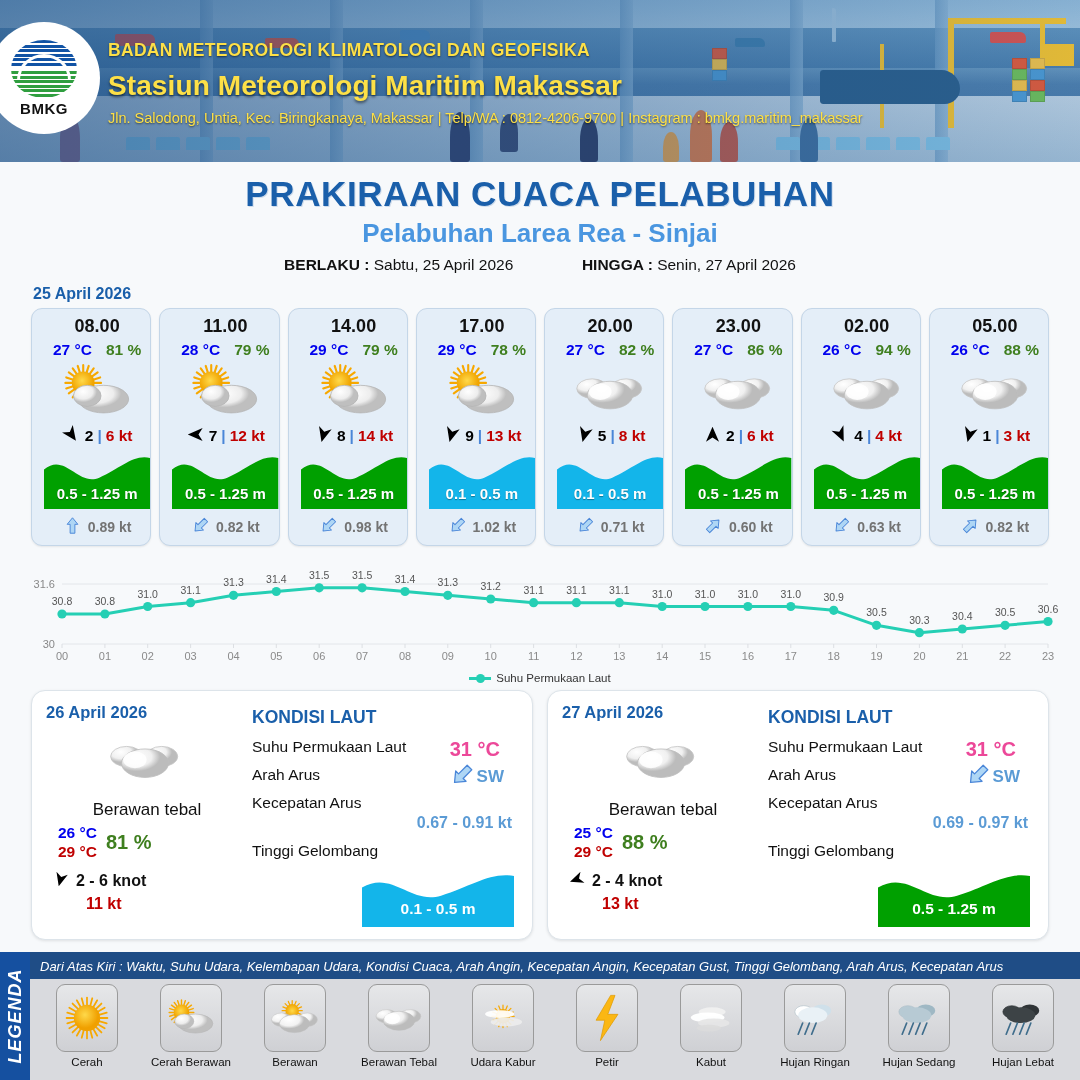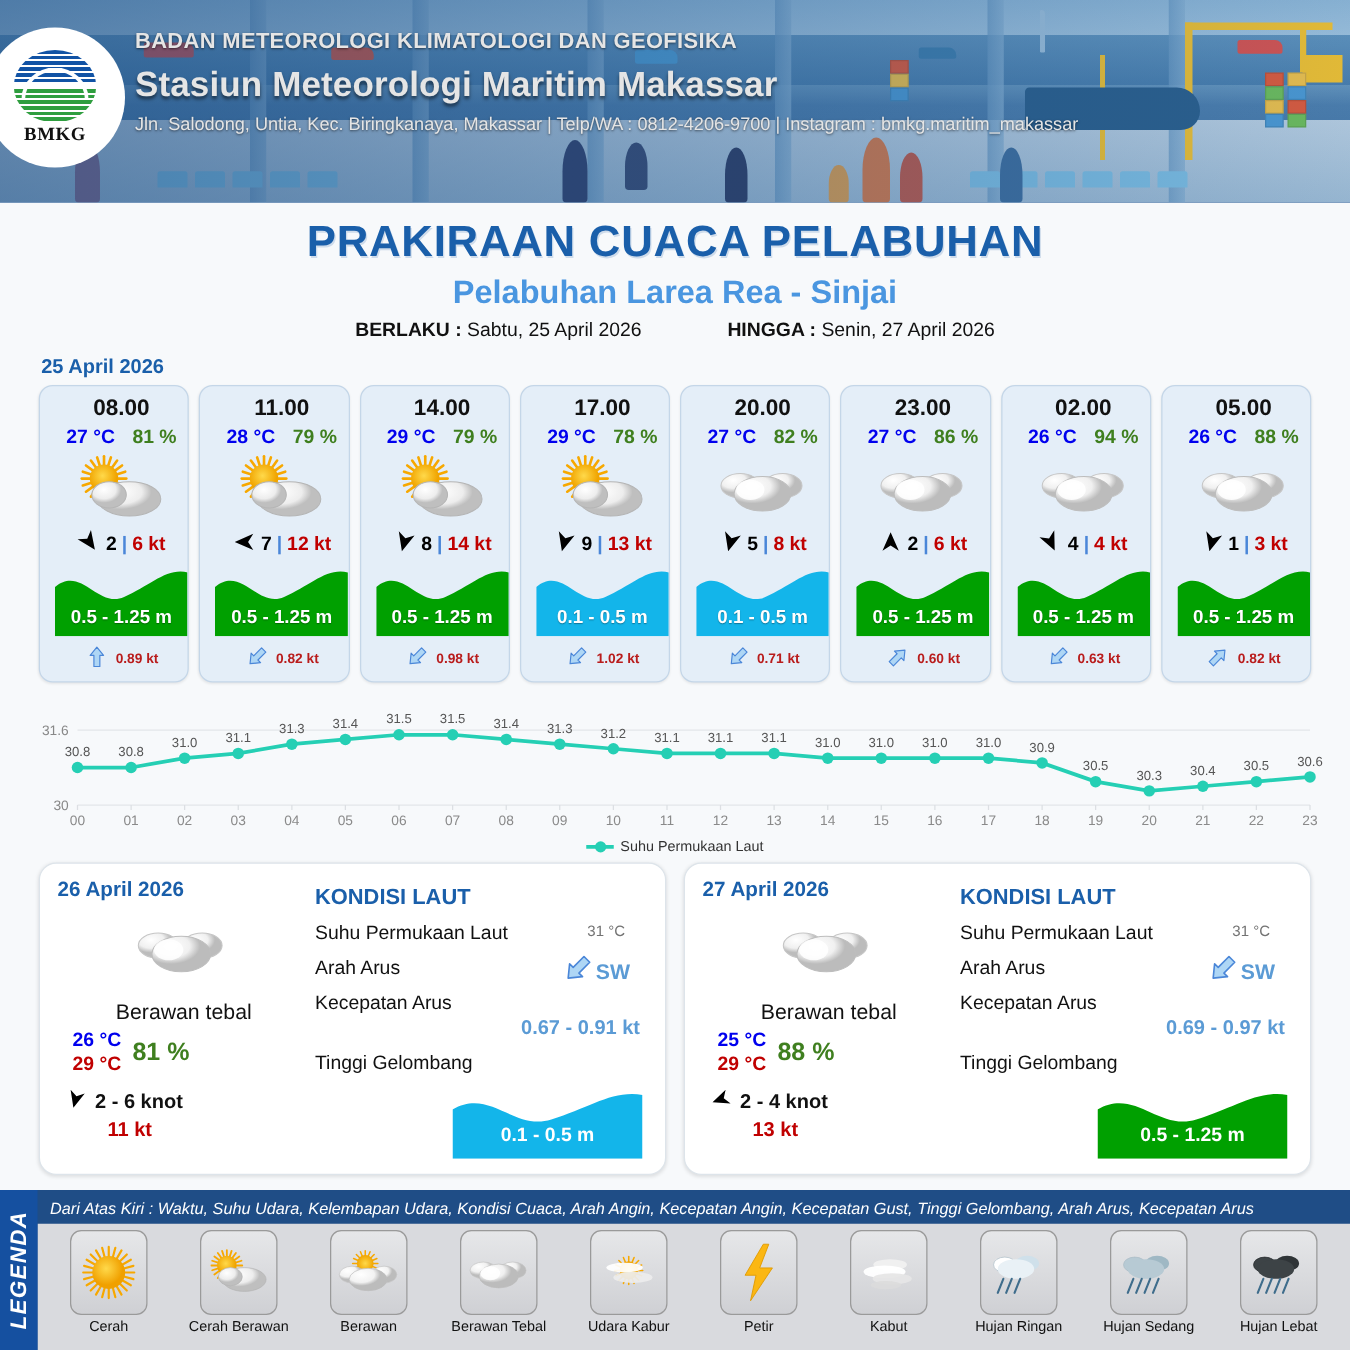--- a/index.html
+++ b/index.html
@@ -36,23 +36,23 @@
   }
   .logo-globe { width:66px; height:58px; position:relative; overflow:hidden;
     border-radius:50%; background:#fff; }
   .logo-top { position:absolute; left:0; right:0; top:0; height:27px;
     background:repeating-linear-gradient(180deg,#1153a5 0 3px,#ffffff 3px 4.6px); }
   .logo-mid { position:absolute; left:0; right:0; top:26px; height:6px; background:#fff; }
   .logo-bot { position:absolute; left:0; right:0; bottom:0; height:27px;
     background:repeating-linear-gradient(180deg,#2f9e3f 0 3px,#ffffff 3px 4.6px); }
   .logo-arc { position:absolute; left:6px; top:14px; width:54px; height:26px;
     border:3px solid #fff; border-radius:50%/100% 100% 0 0; border-bottom:none; }
-  .logo-text { font-size:15px; font-weight:bold; letter-spacing:.5px; color:#111; margin-top:2px;font-family:Liberation Serif, serif; }
-
-  .hdr-txt { position:absolute; left:108px; top:22px; z-index:5; color:#e5e5e5; }
+  .logo-text { font-size:15px; font-weight:bold; letter-spacing:.5px; color:#111; margin-top:2px; }
+
+  .hdr-txt { position:absolute; left:108px; top:40px; z-index:5; color:#fde047; }
   .hdr-l1 { font-size:17.5px; font-weight:bold; letter-spacing:.3px;
             text-shadow:0 1px 2px rgba(0,0,0,.55); }
   .hdr-l2 { font-size:28px; font-weight:bold; margin-top:9px; letter-spacing:.1px;
             text-shadow:0 2px 3px rgba(0,0,0,.55); }
   .hdr-l3 { font-size:14.5px; margin-top:8px; text-shadow:0 1px 2px rgba(0,0,0,.6); }
 
   
   .title-block { text-align:center; padding-top:12px; }
   .t-main { font-size:35px; font-weight:bold; color:#1a5faa; letter-spacing:.6px;
             text-shadow:1px 1px 0 #cfdceb; }
@@ -79,21 +79,21 @@
             font-size:15.5px; font-weight:bold; height:30px; }
   .c-wdir { font-size:15.5px; color:#000; }
   .c-bar { color:#4a86d8; font-weight:bold; }
   .c-gust { color:#c00000; }
   .wave-wrap { position:relative; height:58px; }
   .wave-svg { position:absolute; left:0; top:0; width:100%; height:58px; }
   .wave-txt { position:absolute; left:0; right:0; bottom:7px; text-align:center;
               color:#fff; font-size:15px; font-weight:bold;
               text-shadow:0 1px 1px rgba(0,0,0,.35); }
   .c-cur { display:flex; align-items:center; justify-content:center; gap:6px;
-           height:36px; font-size:11px; font-weight:bold; color:#b91c1c; }
+           height:36px; font-size:14px; font-weight:bold; color:#737373; }
 
   
   .chart-box { margin:12px 18px 0 18px; height:112px; position:relative; }
   .chart-legend { text-align:center; font-size:11.5px; color:#333; margin-top:2px; }
   .chart-legend .dash { display:inline-block; width:22px; height:3px;
       background:#25cfb4; vertical-align:middle; margin-right:5px; position:relative; }
   .chart-legend .dash::after { content:""; position:absolute; left:7px; top:-3px;
       width:9px; height:9px; border-radius:50%; background:#25cfb4; }
 
   
@@ -110,21 +110,21 @@
   .p-tmin { color:#0000ee; }
   .p-tmax { color:#c00000; }
   .p-hum { color:#3f7f1f; font-size:20px; font-weight:bold; }
   .p-wind { display:flex; align-items:center; gap:7px; margin-top:9px; padding-left:6px;
             font-size:16px; font-weight:bold; color:#111; }
   .p-gust { color:#c00000; font-size:16px; font-weight:bold; margin-top:3px; padding-left:40px; }
 
   .p-right { flex:1; position:relative; padding-left:8px; }
   .p-sect { color:#1a5faa; font-weight:bold; font-size:17.5px; margin-top:4px; }
   .p-row { font-size:15.5px; color:#111; margin-top:10px; position:relative; }
-  .p-val { color:#737373; font-weight:normal; font-size:12px; position:absolute; }
+  .p-val { color:#ec4899; font-weight:bold; font-size:20px; position:absolute; }
   .p-sw { color:#5b9bd5; font-weight:bold; font-size:17px; }
   .p-curval { color:#5b9bd5; font-weight:bold; font-size:16px; text-align:right;
               padding-right:6px; margin-top:2px; }
   .p-wavebox { position:absolute; right:4px; bottom:2px; width:152px; height:58px; }
   .p-wavetxt { position:absolute; left:0; right:0; bottom:9px; text-align:center;
                color:#fff; font-weight:bold; font-size:15.5px; }
 
   
   .legend { position:absolute; left:0; bottom:0; width:1080px; height:128px;
             background:#1f4d86; display:flex; }

